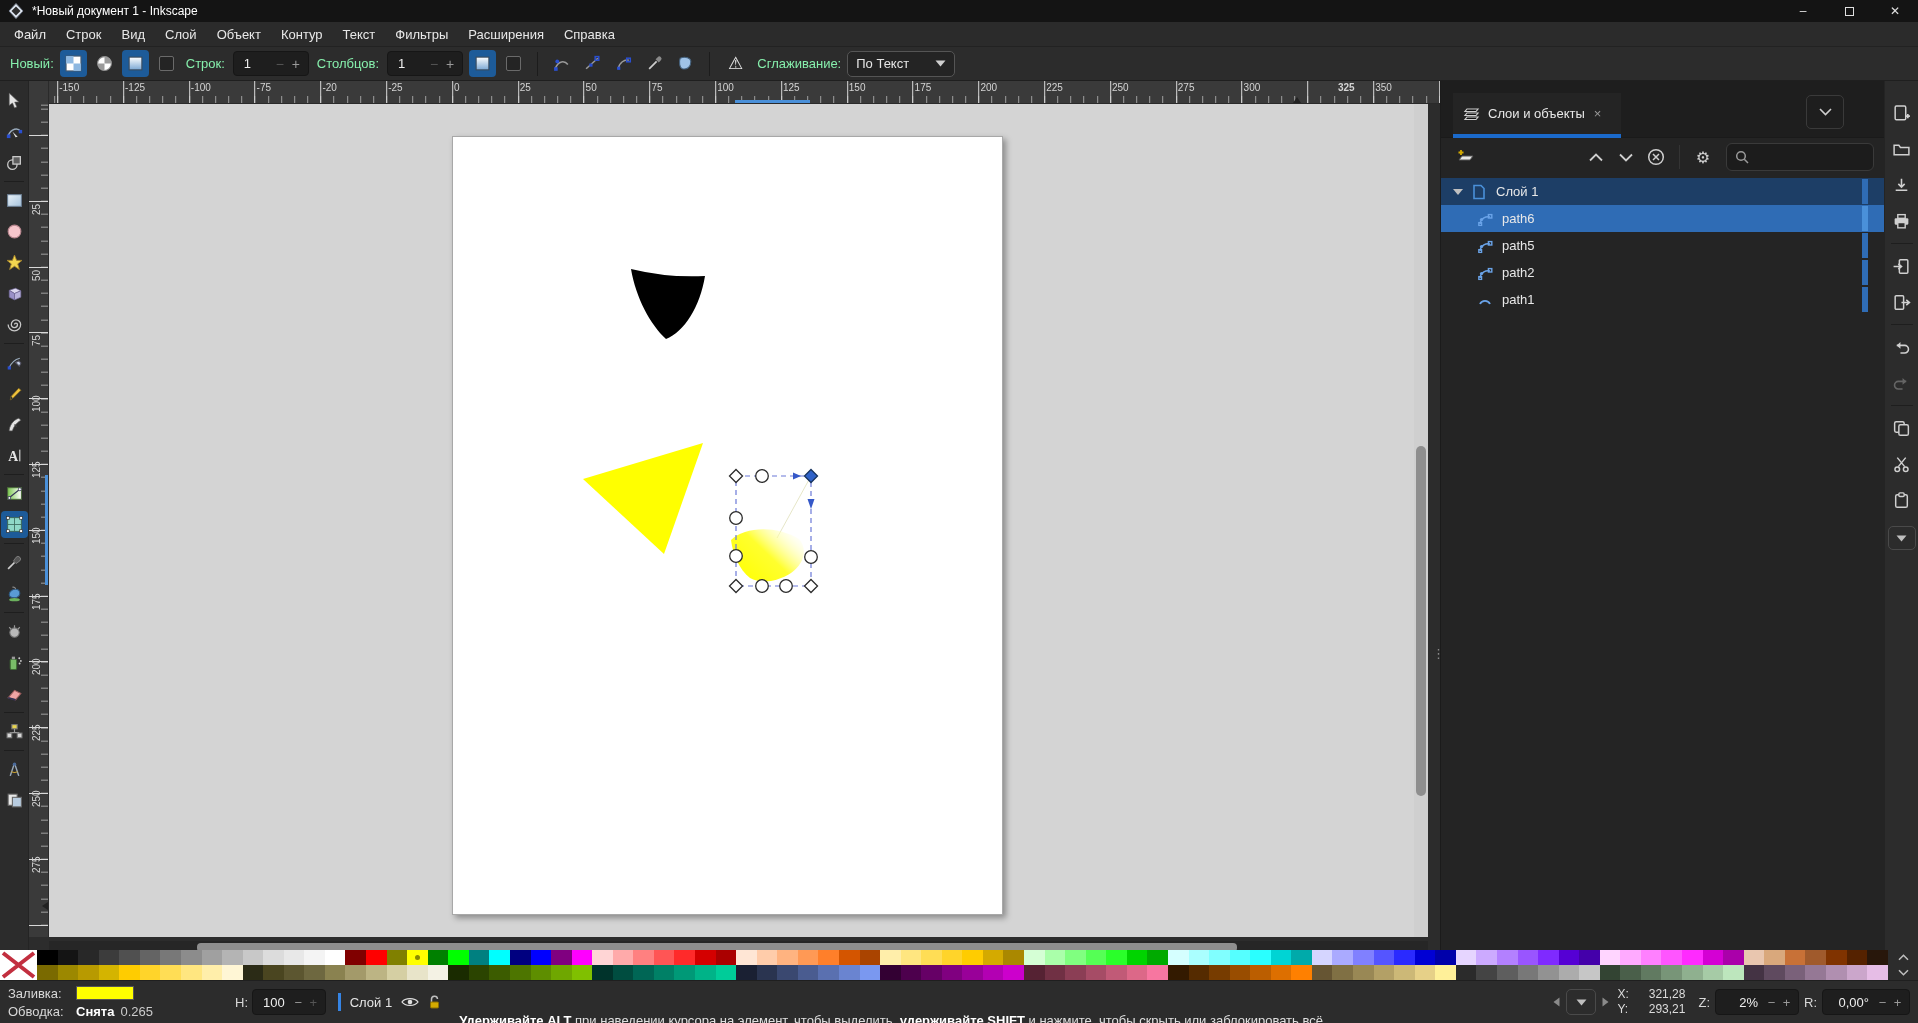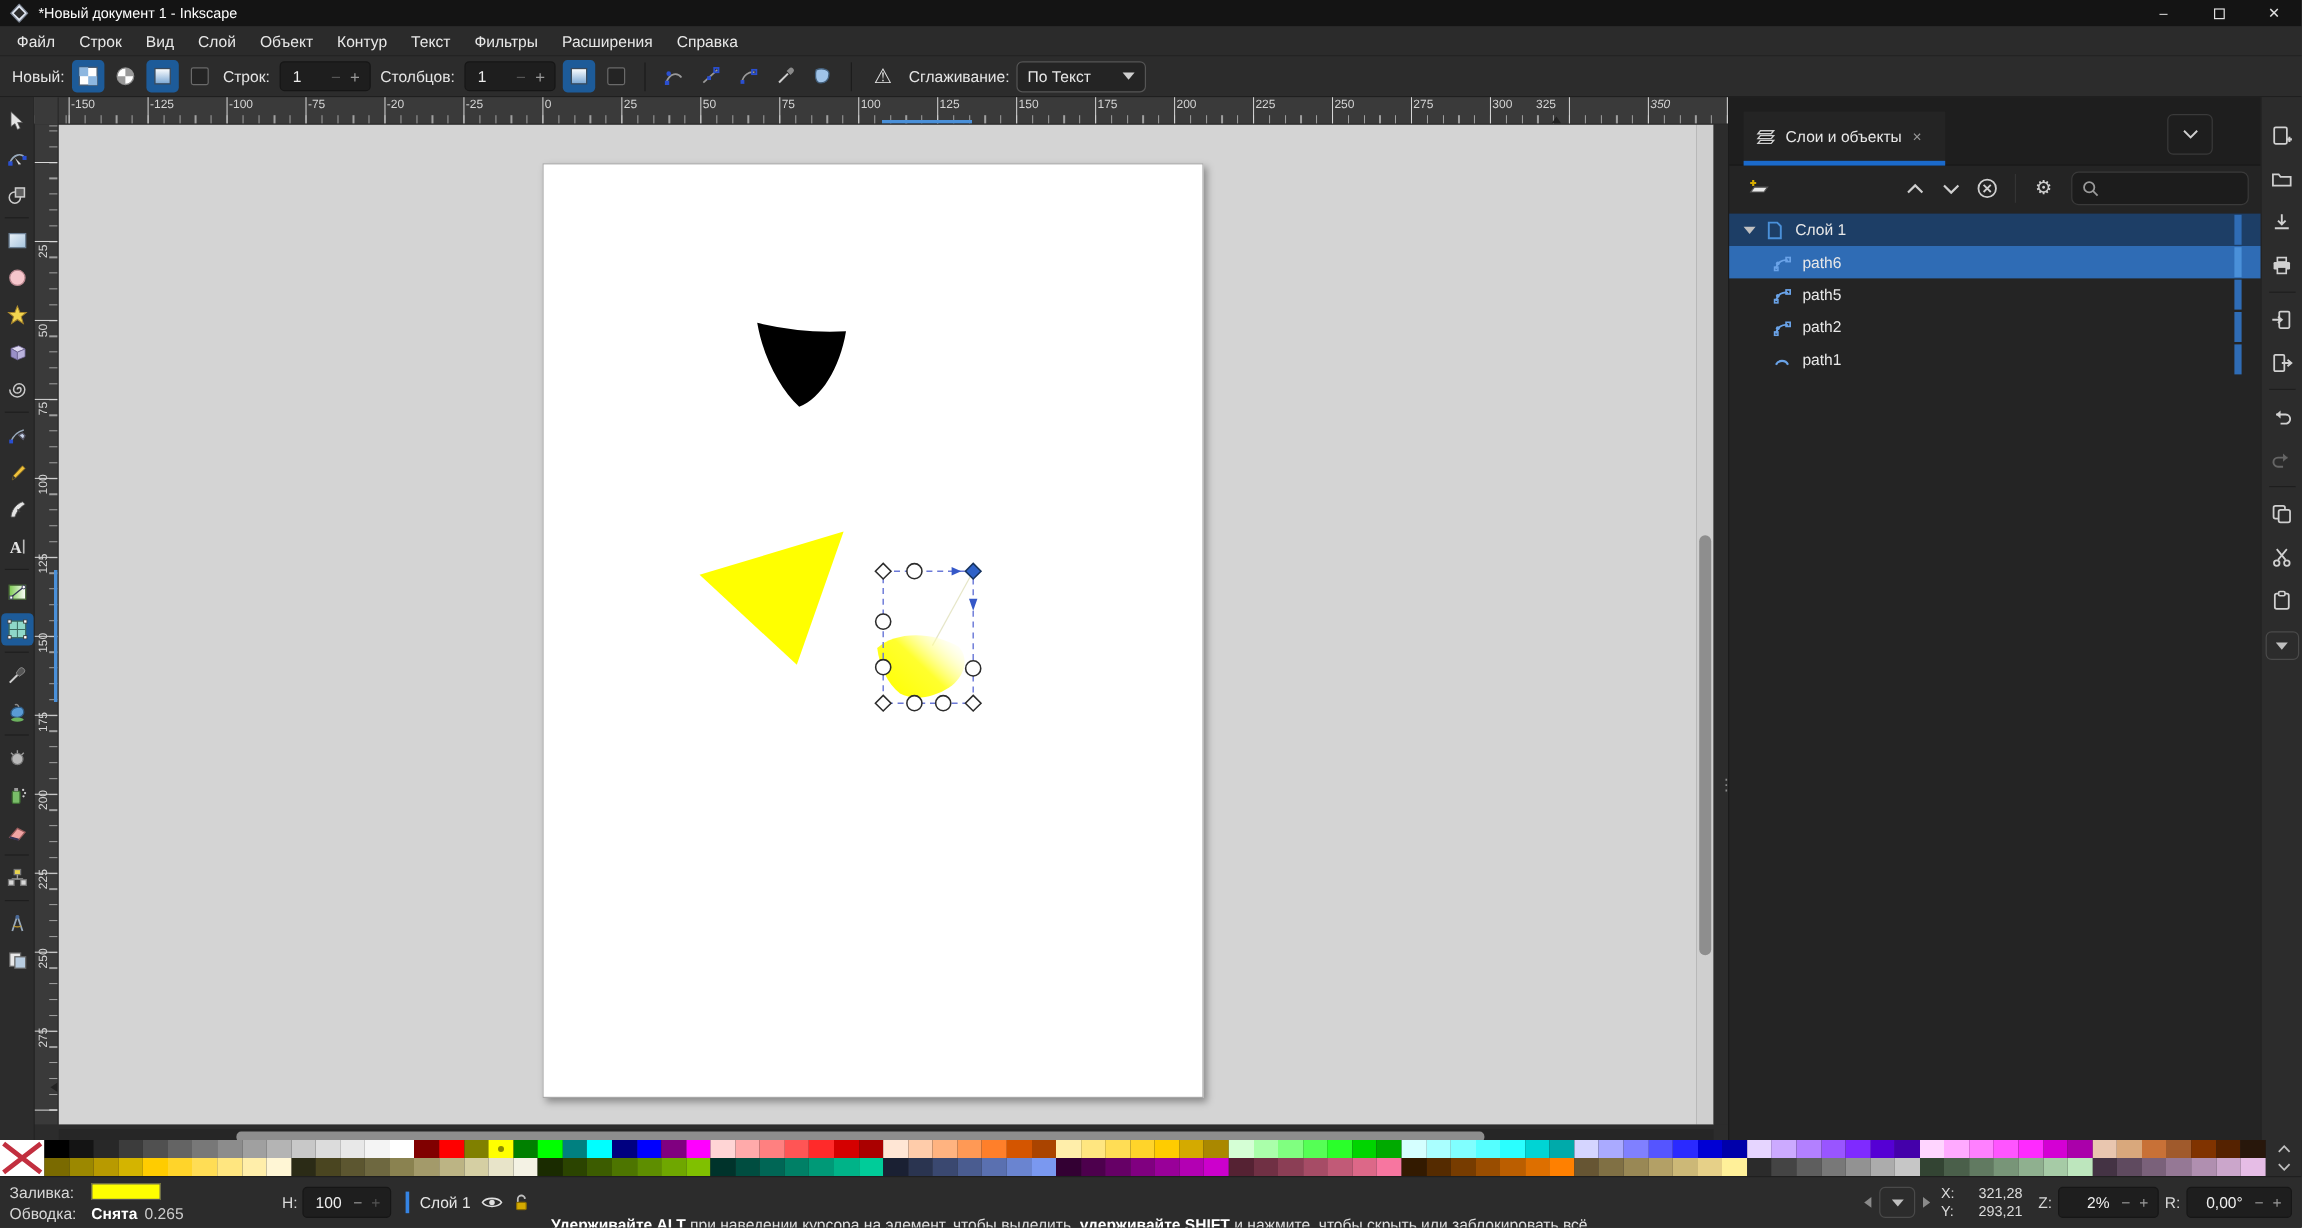--- a/index.html
+++ b/index.html
@@ -19,21 +19,21 @@
   .win-btn .sq { width:9px; height:9px; border:1px solid #e0e0e0; }
 
   
   .menubar { position:absolute; left:0; top:22px; width:1918px; height:25px; background:#2b2b2b;
     display:flex; align-items:center; padding-left:4px; border-bottom:1px solid #222; }
   .menu-item { padding:3px 10px; font-size:13px; color:#e8e8e8; }
 
   
   .toolbar { position:absolute; left:0; top:47px; width:1918px; height:34px; background:#2c2c2c;
     display:flex; align-items:center; gap:4px; padding-left:8px; border-bottom:1px solid #1f1f1f; }
-  .tb-label { font-size:13px; color:#e5e5e5; margin:0 2px; }
+  .tb-label { font-size:13px; color:#86efac; margin:0 2px; }
   .tb-btn { width:27px; height:27px; border-radius:4px; display:flex; align-items:center;
     justify-content:center; }
   .tb-btn.active { background:#1d5b99; }
   .tb-check { width:15px; height:15px; border:1px solid #6a6a6a; border-radius:2px; margin:0 6px; background:#242424; }
   .spin { display:flex; align-items:center; background:#1e1e1e; border:1px solid #161616;
     border-radius:4px; height:25px; padding:0 4px; margin:0 2px; }
   .spin .val { width:34px; font-size:13px; color:#eee; padding-left:6px; }
   .spin .minus,.spin .plus { width:16px; text-align:center; color:#9a9a9a; font-size:14px; }
   .spin .dim { color:#555; }
   .tb-sep { width:1px; height:24px; background:#1c1c1c; margin:0 6px; }
@@ -493,22 +493,22 @@
           <span class="rlabel" style="left: 622.4px;">75</span>
           <span class="rlabel" style="left: 688.2px;">100</span>
           <span class="rlabel" style="left: 754px;">125</span>
           <span class="rlabel" style="left: 819.8px;">150</span>
           <span class="rlabel" style="left: 885.6px;">175</span>
           <span class="rlabel" style="left: 951.4px;">200</span>
           <span class="rlabel" style="left: 1017.2px;">225</span>
           <span class="rlabel" style="left: 1083px;">250</span>
           <span class="rlabel" style="left: 1148.8px;">275</span>
           <span class="rlabel" style="left: 1214.6px;">300</span>
-          <span class="rlabel" style="left: 1251px;">325</span>
-          <span class="rlabel" style="left: 1346.2px; font-style: italic;">350</span>
+          <span class="rlabel" style="left: 1309px; font-weight: bold;">325</span>
+          <span class="rlabel" style="left: 1346.2px;">350</span>
           <div class="hr-sel" style="left: 705.94px; width: 75.012px;"></div>
           <div class="hr-marker" style="left: 1263.87px;"></div>
         </div>
       <div class="ruler-corner"></div>
       <div class="canvas-row">
         <div class="vruler" id="vruler">
             <span class="rlabel" style="top: 110.8px;">25</span>
             <span class="rlabel" style="top: 176.6px;">50</span>
             <span class="rlabel" style="top: 242.4px;">75</span>
             <span class="rlabel" style="top: 308.2px;">100</span>

